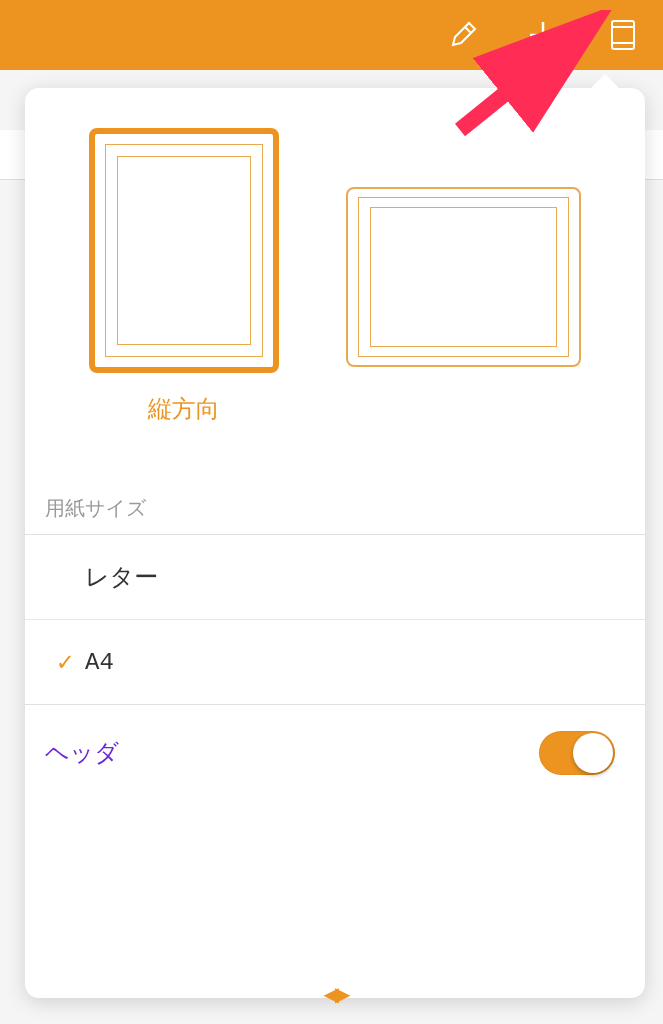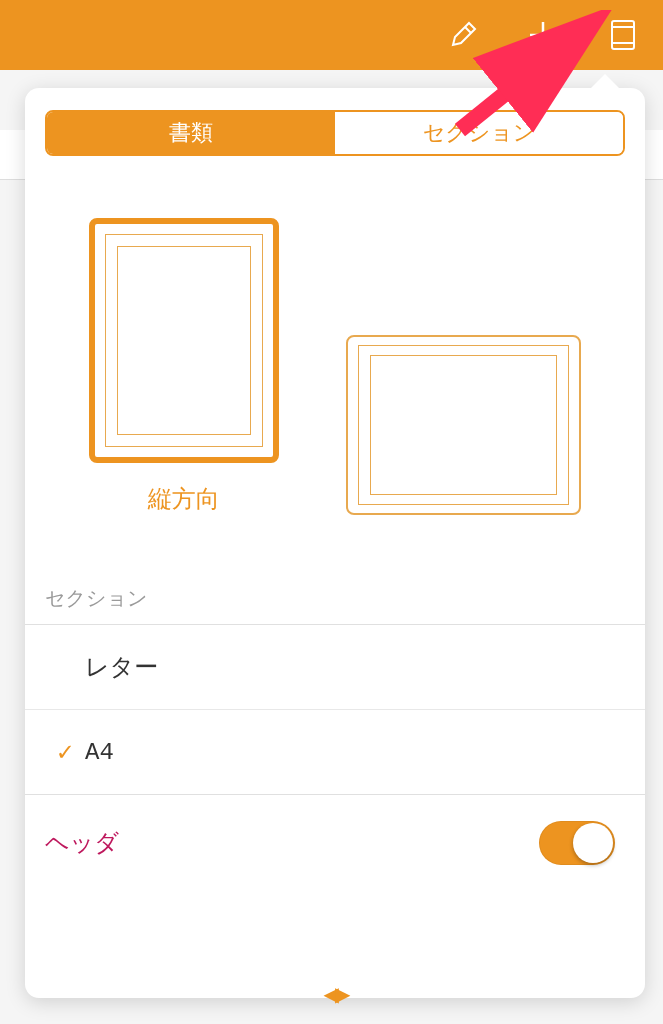--- a/index.html
+++ b/index.html
@@ -75,21 +75,21 @@
       justify-content: center;
       font-size: 22px;
       cursor: pointer;
     }
     .seg-active { background: #ed9420; color: #fff; }
     .seg-inactive { background: #fff; color: #ed9420; }
     
     .orient-row {
       display: flex;
       justify-content: space-around;
-      align-items: flex-end;
+      align-items: center;
       padding: 40px 30px 20px;
     }
     .orient-option { text-align: center; }
     .orient-label {
       color: #ed9420;
       font-size: 24px;
       margin-top: 20px;
     }
     .page-icon {
       background: #fff;
@@ -132,21 +132,21 @@
     .check-mark { color: #ed9420; font-size: 26px; font-weight: bold; }
     .list-item.no-border { border-bottom: none; }
     .section-divider { border-bottom: 1px solid #e0e0e0; }
     
     .toggle-row {
       display: flex;
       align-items: center;
       justify-content: space-between;
       padding: 26px 30px 26px 20px;
       font-size: 24px;
-      color: #be185d;
+      color: #6d28d9;
       gap: 13px;
     }
     .switch {
       width: 76px; height: 44px;
       background: #ed9420;
       border-radius: 22px;
       position: relative;
       box-shadow: inset 0 0 0 1px rgba(0,0,0,0.05);
     }
     .switch-knob {
@@ -209,42 +209,38 @@
     <marker id="ah" markerWidth="10" markerHeight="10" refX="7" refY="3" orient="auto">
       <polygon points="0 0, 9 3, 0 6" fill="#ff2d55"></polygon>
     </marker>
   </defs>
   <line x1="20" y1="120" x2="150" y2="15" stroke="#ff2d55" stroke-width="16" marker-end="url(#ah)"></line>
 </svg>
 
 <div class="popover">
   <div class="popover-arrow"></div>
 
-  <div class="seg-control">
-    <div class="seg-item seg-active">書類</div>
-    <div class="seg-item seg-inactive">セクション</div>
-  </div>
 
   <div class="orient-row">
     <div class="orient-option">
       <div class="page-icon page-portrait">
         <div class="page-margin pm-outer"></div>
         <div class="page-margin pm-inner"></div>
       </div>
       <div class="orient-label">縦方向</div>
     </div>
     <div class="orient-option">
       <div class="page-icon page-landscape">
         <div class="page-margin pm-outer"></div>
         <div class="page-margin pm-inner"></div>
       </div>
     </div>
   </div>
 
-  <div class="section-title">セクション</div>
+  <div class="section-title">用紙サイズ</div>
 
   <div class="list-item">
     <div class="check-col"></div>
     <span>レター</span>
   </div>
   <div class="list-item no-border">
     <div class="check-col">
       <span class="check-mark">✓</span>
     </div>
     <span>A4</span>

